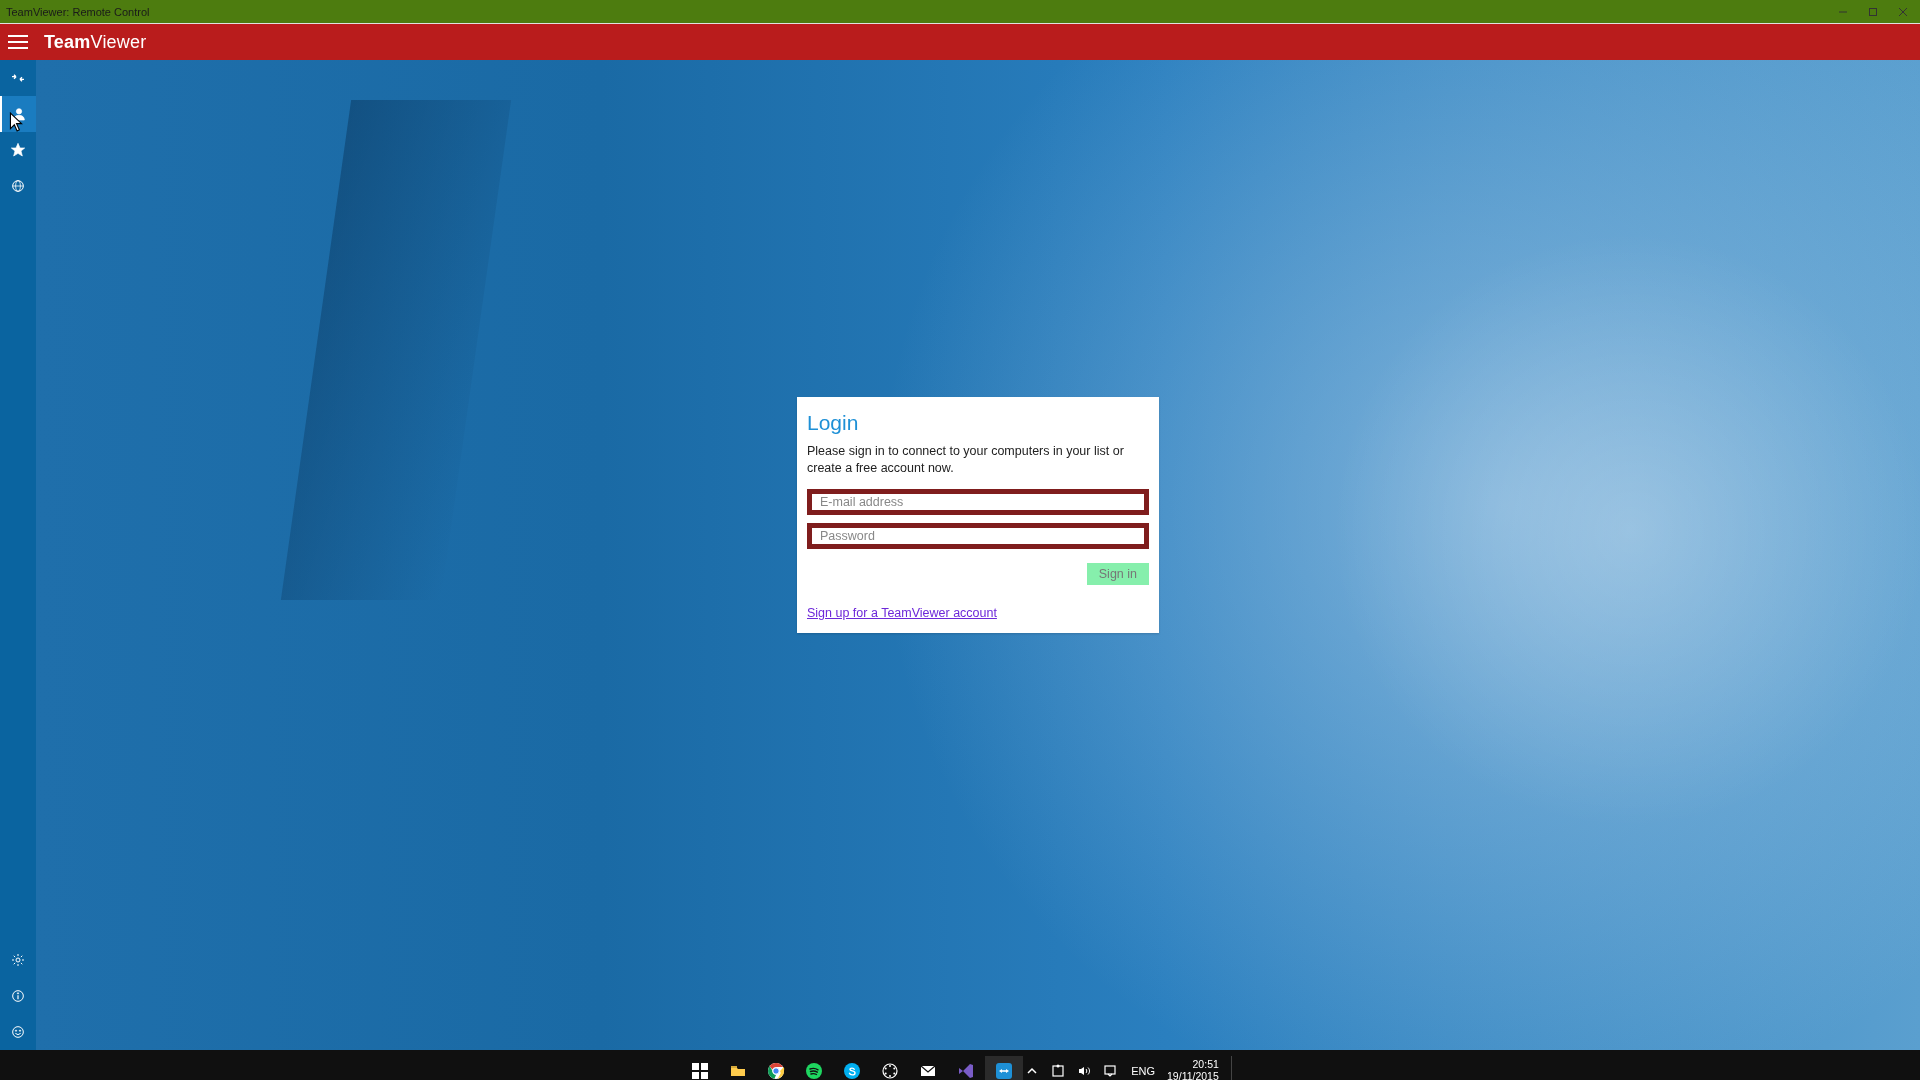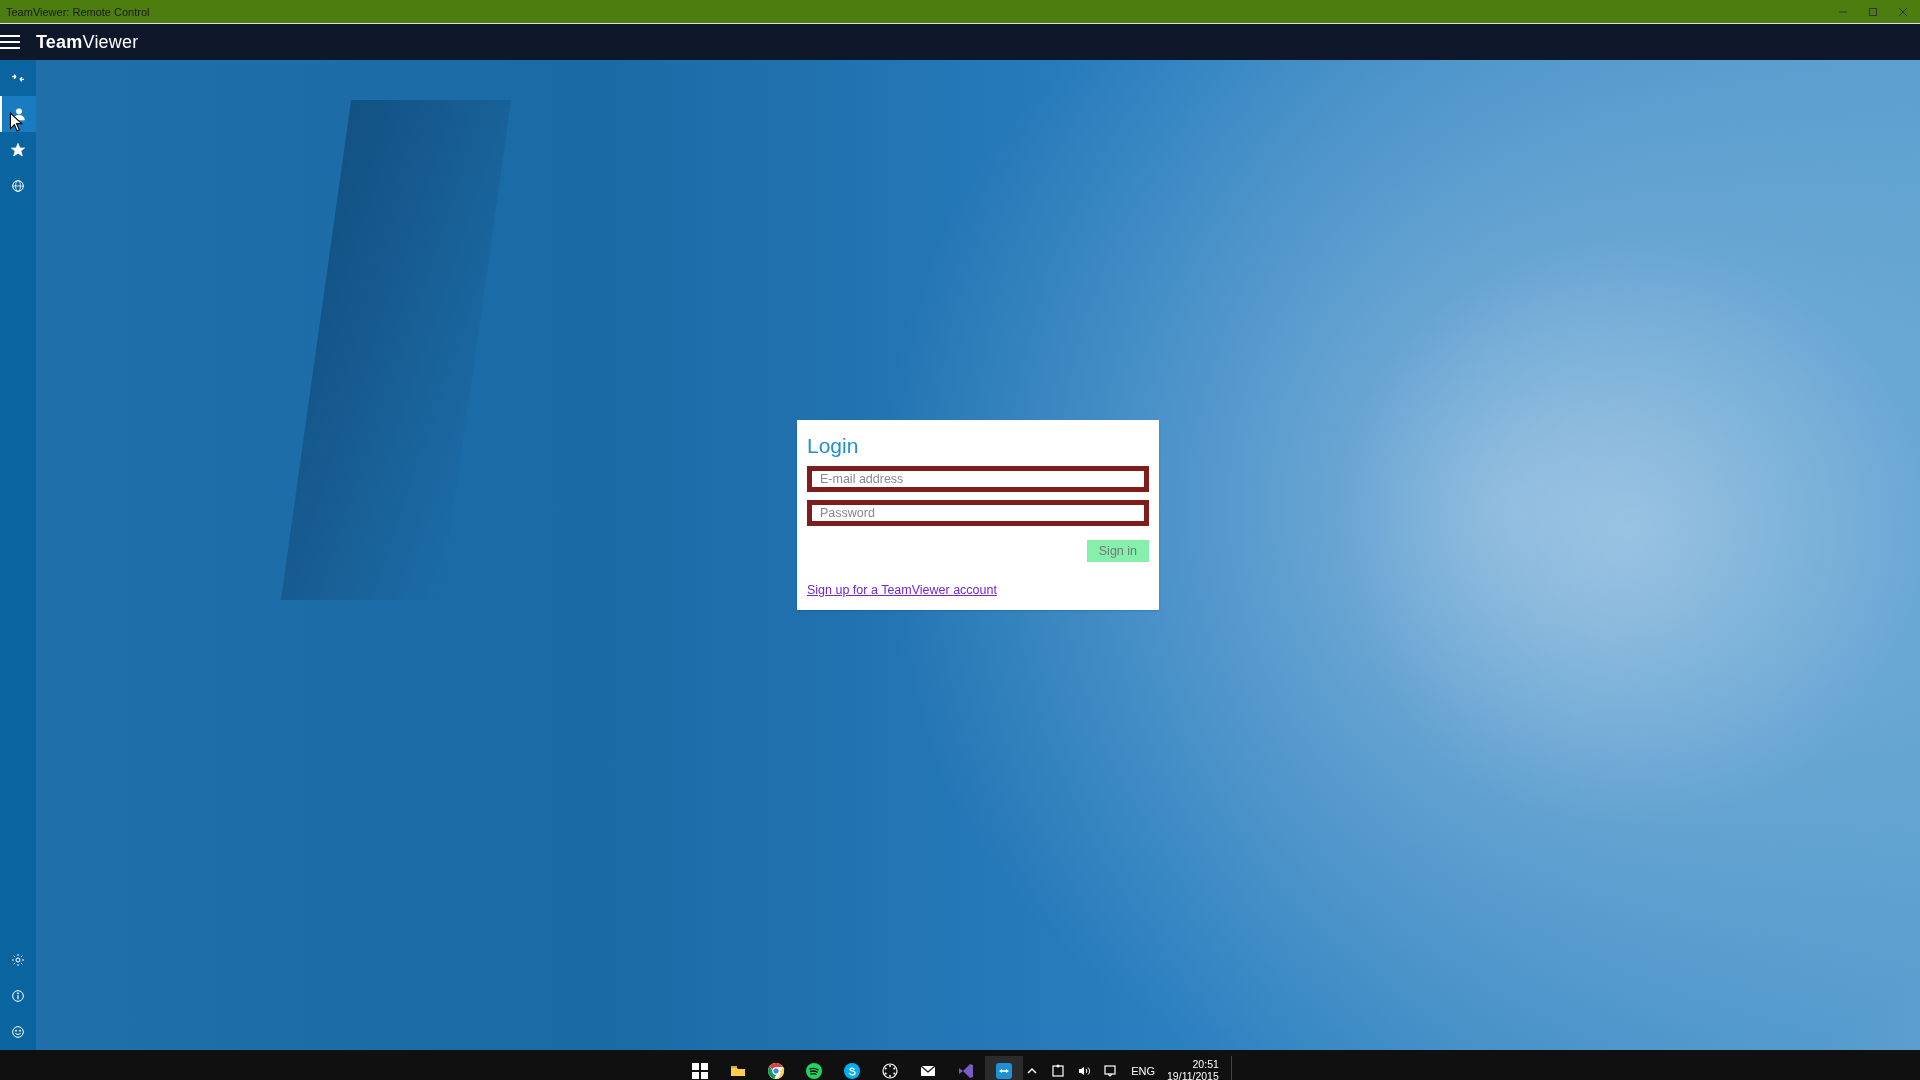--- a/index.html
+++ b/index.html
@@ -25,23 +25,24 @@
     align-items: center;
     justify-content: center;
     color: #333;
     font-size: 10px;
   }
   .titlebar-btn svg { width: 10px; height: 10px; stroke: #333; stroke-width: 1; fill: none; }
 
   
   .app-header {
     height: 36px;
-    background: #0f172a;
-    display: flex;
-    align-items: center;
+    background: #b91c1c;
+    display: flex;
+    align-items: center;
+    padding-left: 8px;
     color: #fff;
     gap: 16px;
   }
   .hamburger {
     width: 20px;
     height: 14px;
     display: flex;
     flex-direction: column;
     justify-content: space-between;
     cursor: pointer;
@@ -361,20 +362,21 @@
           <circle cx="15" cy="10" r="1" fill="#fff"></circle>
           <path d="M8 14 Q12 18 16 14" fill="none" stroke="#fff" stroke-width="1.5"></path>
         </svg>
       </div>
     </div>
   </div>
 
   <div class="content">
     <div class="login-card">
       <div class="login-title">Login</div>
+      <div class="login-desc">Please sign in to connect to your computers in your list or create a free account now.</div>
       <input class="login-input" type="text" placeholder="E-mail address" style="">
       <input class="login-input" type="password" placeholder="Password" style="">
       <div class="login-actions">
         <button class="signin-btn">Sign in</button>
       </div>
       <a class="signup-link">Sign up for a TeamViewer account</a>
     </div>
   </div>
 </div>
 

